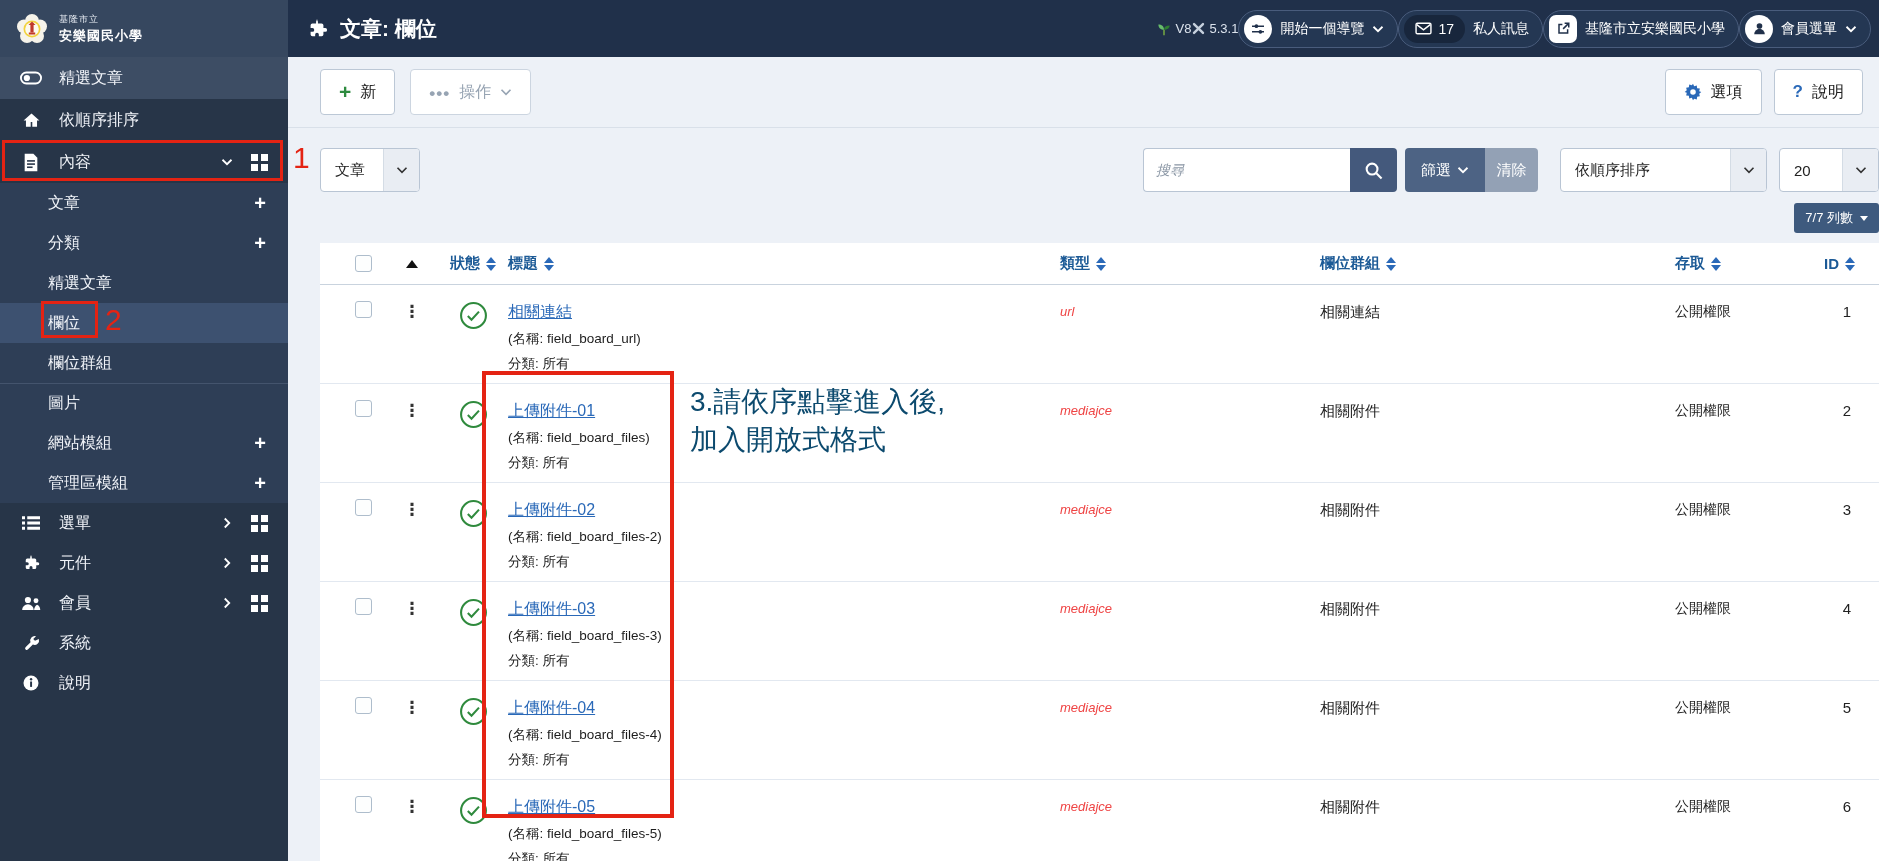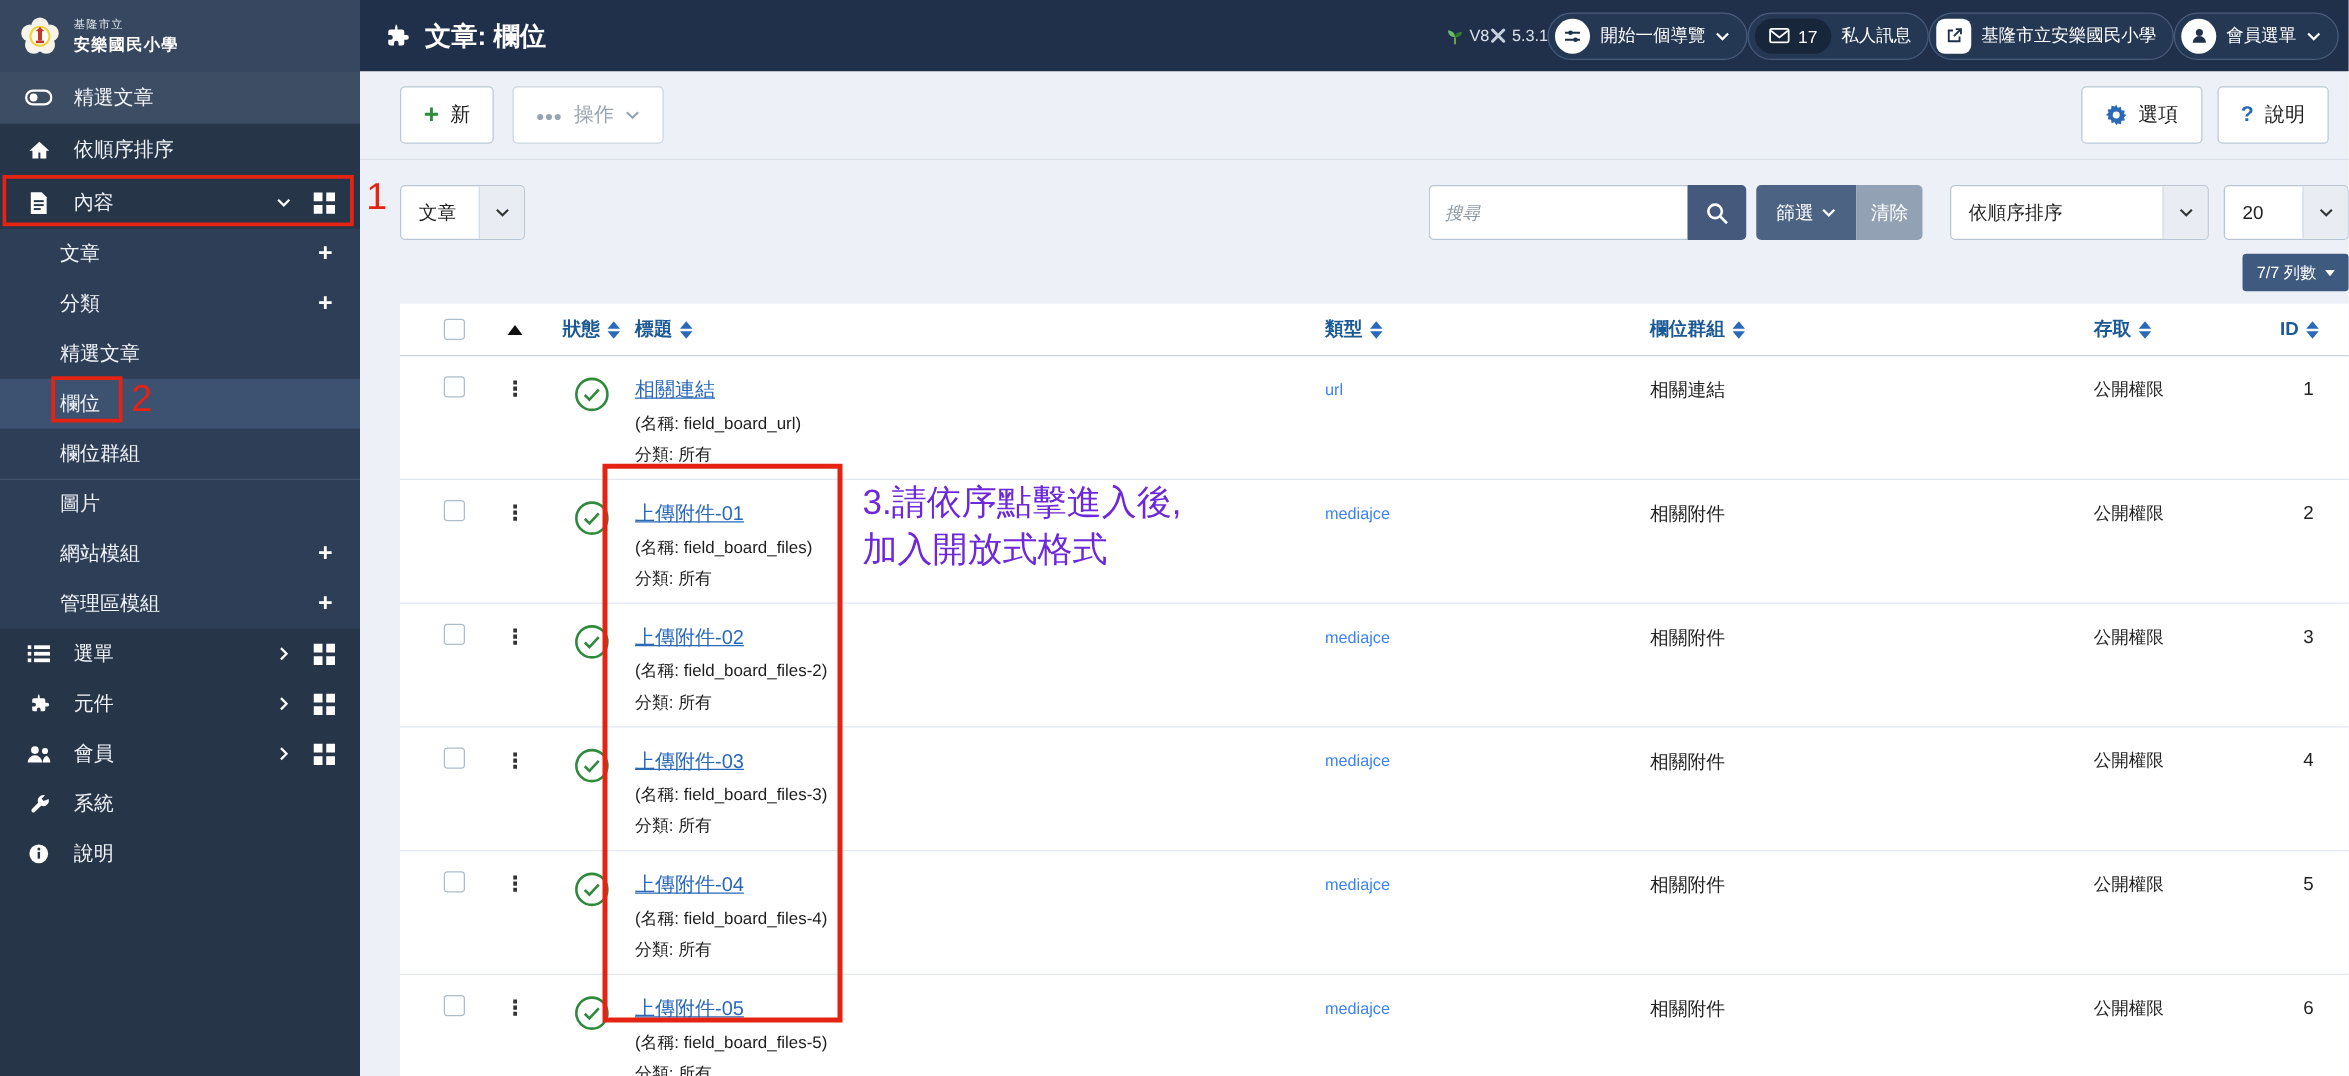--- a/index.html
+++ b/index.html
@@ -86,35 +86,35 @@
   .sort-ic .u { border-bottom:6px solid #2a69b8; }
   .sort-ic .d { border-top:6px solid #2a69b8; }
   .order-caret { width:0; height:0; border-left:6px solid transparent; border-right:6px solid transparent; border-bottom:8px solid #111; }
   .trow { border-bottom:1px solid #e2e8f0; min-height:89px; align-items:start; padding-top:16px; padding-bottom:10px; }
   .checkbox { width:17px; height:17px; border:1px solid #aebdcc; border-radius:3px; background:#fdfefe; display:inline-block; cursor:pointer; }
   .dots { font-size:17px; font-weight:bold; color:#333; line-height:1; letter-spacing:0; cursor:pointer; padding-top:2px; }
   .c-check, .c-dots { display:flex; justify-content:center; }
   .c-status { display:flex; justify-content:center; cursor:pointer; }
   .title-link { color:#2a69b8; font-size:16px; text-decoration:underline; font-weight:normal; cursor:pointer; display:inline-block; margin-top:1px; }
   .subline { font-size:13.5px; color:#1d1d1d; margin-top:7px; }
-  .c-type { font-size:13px; color:#3b82f6; padding-top:3px; }
+  .c-type { font-size:13px; color:#ef4444; padding-top:3px;font-style:italic; }
   .c-group { font-size:15px; color:#222; padding-top:2px; }
   .c-access { font-size:14px; color:#222; padding-top:2px; }
   .c-id { font-size:15px; color:#222; text-align:right; padding-right:28px; padding-top:2px; }
 
   
   .anno { position:absolute; z-index:9; pointer-events:none; }
   .anno-box { border:3px solid #e42313; }
   .anno-num { color:#e42313; font-size:30px; }
   #anno-box1 { left:2px; top:140px; width:281px; height:41px; }
   #anno-n1 { left:293px; top:141px; }
   #anno-box2 { left:41px; top:301px; width:57px; height:37px; }
   #anno-n2 { left:105px; top:303px; }
   #anno-box3 { left:482px; top:371px; width:192px; height:447px; border-width:4px; }
-  #anno-text3 { left:690px; top:383px; color:#6d28d9; font-size:28px; line-height:38px; white-space:nowrap; }
+  #anno-text3 { left:690px; top:383px; color:#0c4a6e; font-size:28px; line-height:38px; white-space:nowrap; }
 </style>
 </head>
 <body>
 
 <div class="topbar">
   <div class="topbar-logo">
     <span>
       <svg width="36" height="36" viewBox="0 0 36 36">
         <circle cx="18" cy="10" r="7" fill="#f6f3ea"></circle>
           <circle cx="26" cy="15.5" r="7" fill="#f6f3ea"></circle>

